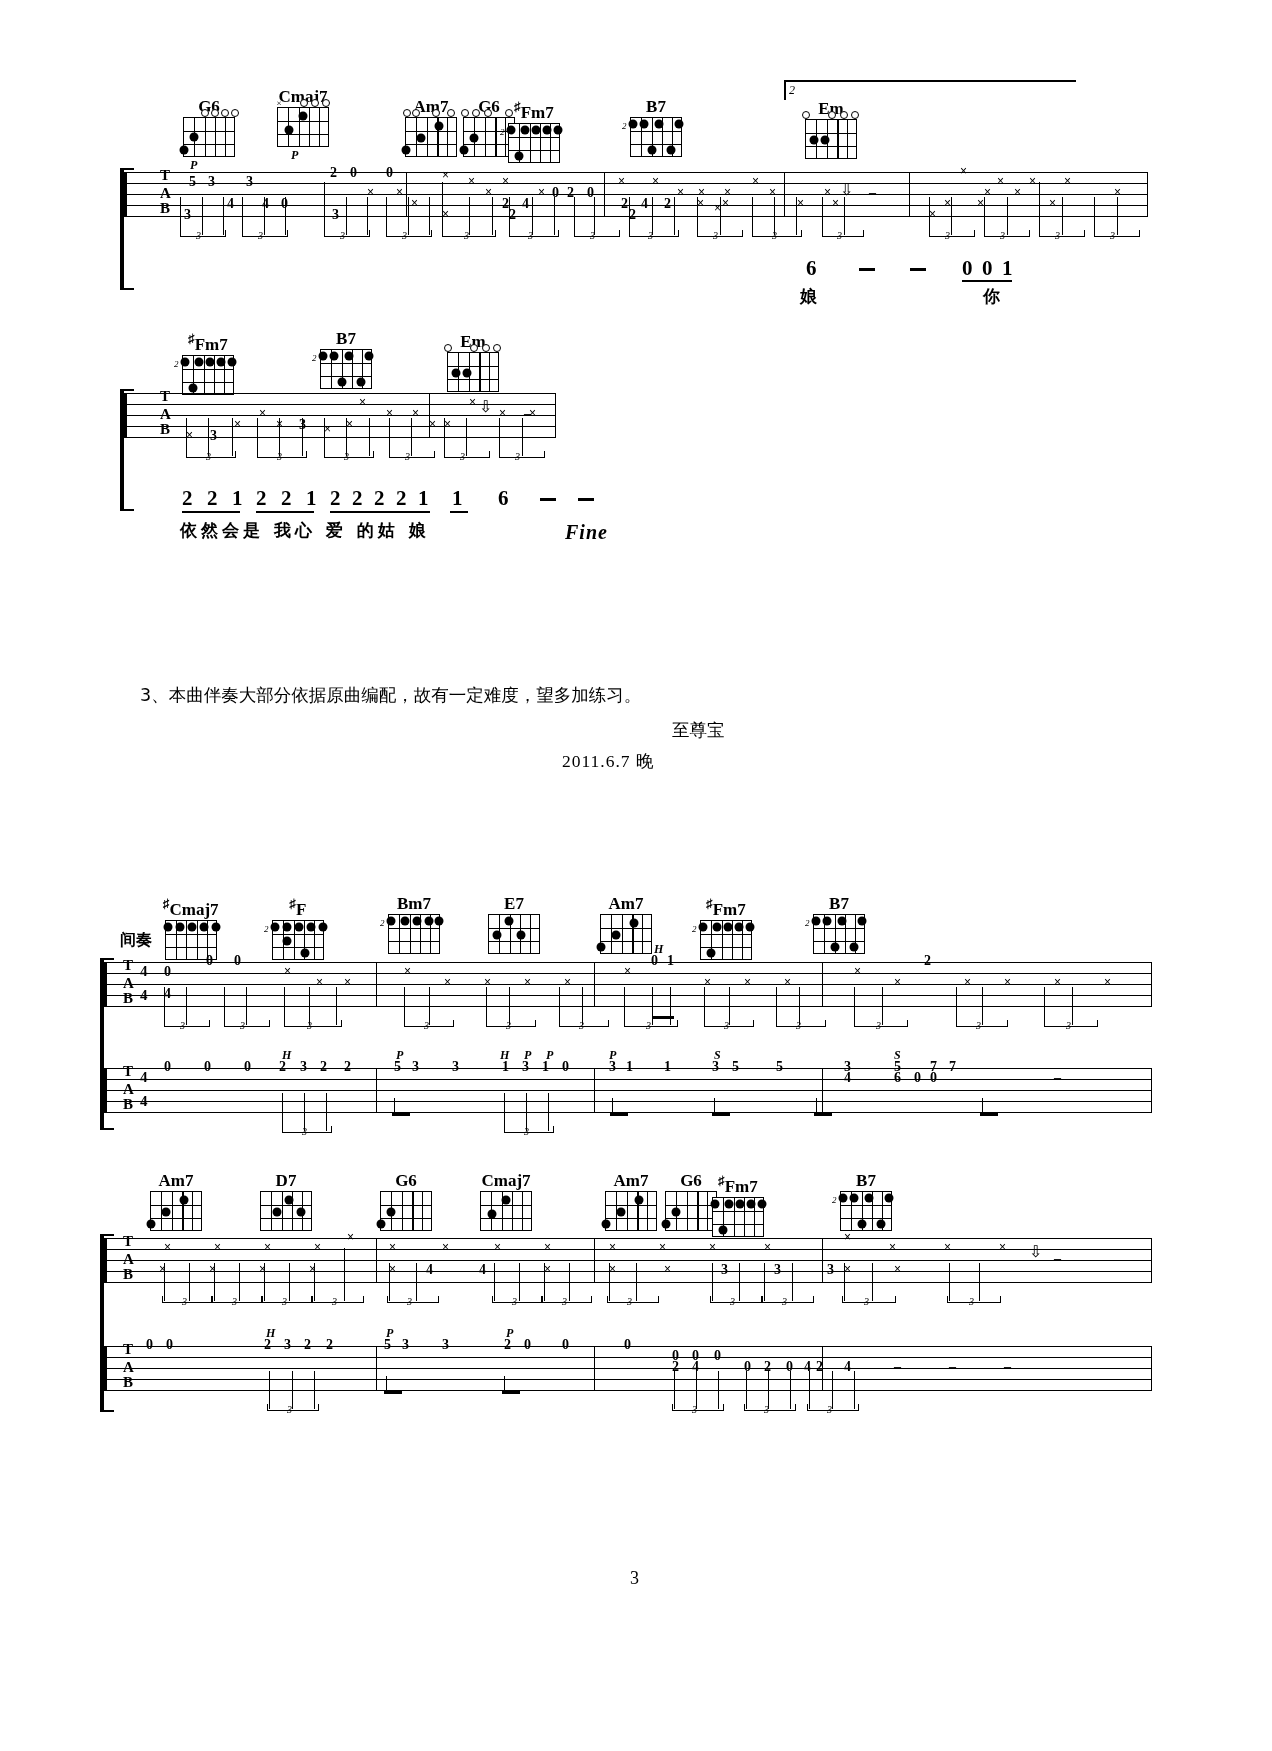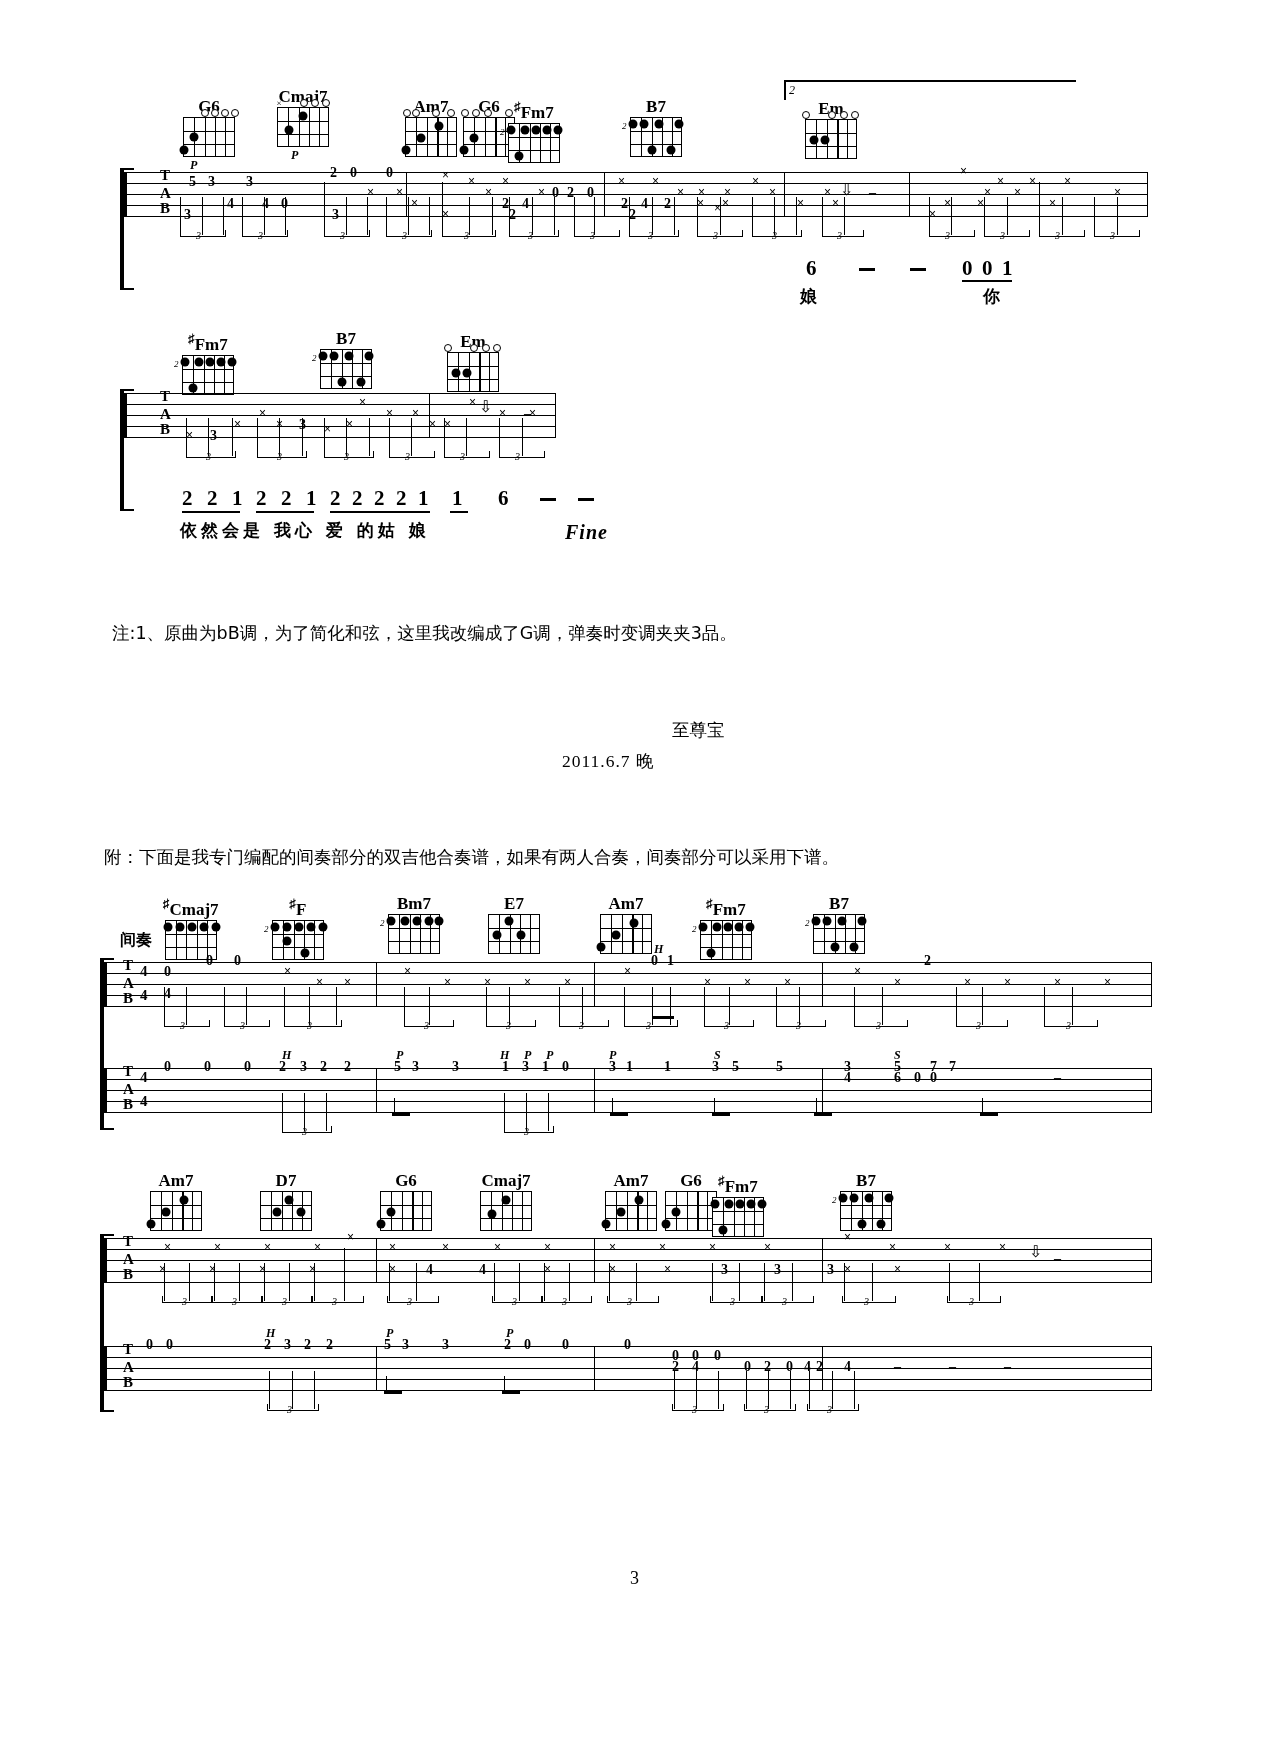--- a/index.html
+++ b/index.html
@@ -552,26 +552,25 @@
 
     <div class="jianpu" style="left:498px;top:163px;">6</div>
     <div class="dash" style="left:540px;top:173px;"></div>
     <div class="dash" style="left:578px;top:173px;"></div>
 
     <div class="lyric" style="left:180px;top:197px;letter-spacing:4px;">依然会是 我心 爱 的姑 娘</div>
     <div class="fine" style="left:565px;top:196px;">Fine</div>
   </div>
 
   <div class="abs" style="left:0;top:608px;width:1272px;height:180px;">
-    <div class="notes" style="left:112px;top:10px;">注:1、原曲为bB调，为了简化和弦，这里我改编成了G调，弹奏时变调夹夹3品。</div>
+    <div class="notes" style="left:140px;top:72px;">3、本曲伴奏大部分依据原曲编配，故有一定难度，望多加练习。</div>
     <div class="sig" style="left:672px;top:110px;">至尊宝</div>
     <div class="date" style="left:562px;top:141px;letter-spacing:1px;">2011.6.7 晚</div>
   </div>
 
-  <div class="appendix" style="left:104px;top:845px;">附：下面是我专门编配的间奏部分的双吉他合奏谱，如果有两人合奏，间奏部分可以采用下谱。</div>
 
   <div class="abs" style="left:0;top:890px;width:1272px;height:270px;">
 
     <div class="interlude" style="left:120px;top:40px;">间奏</div>
 
     <div class="chordbox" style="left:163px;top:5px;">
       <div class="chordname"><span class="sharp">♯</span><span>Cmaj7</span></div>
       <div class="grid">
         <div class="vl" style="left:10px;"></div>
           <div class="vl" style="left:20.5px;"></div>

